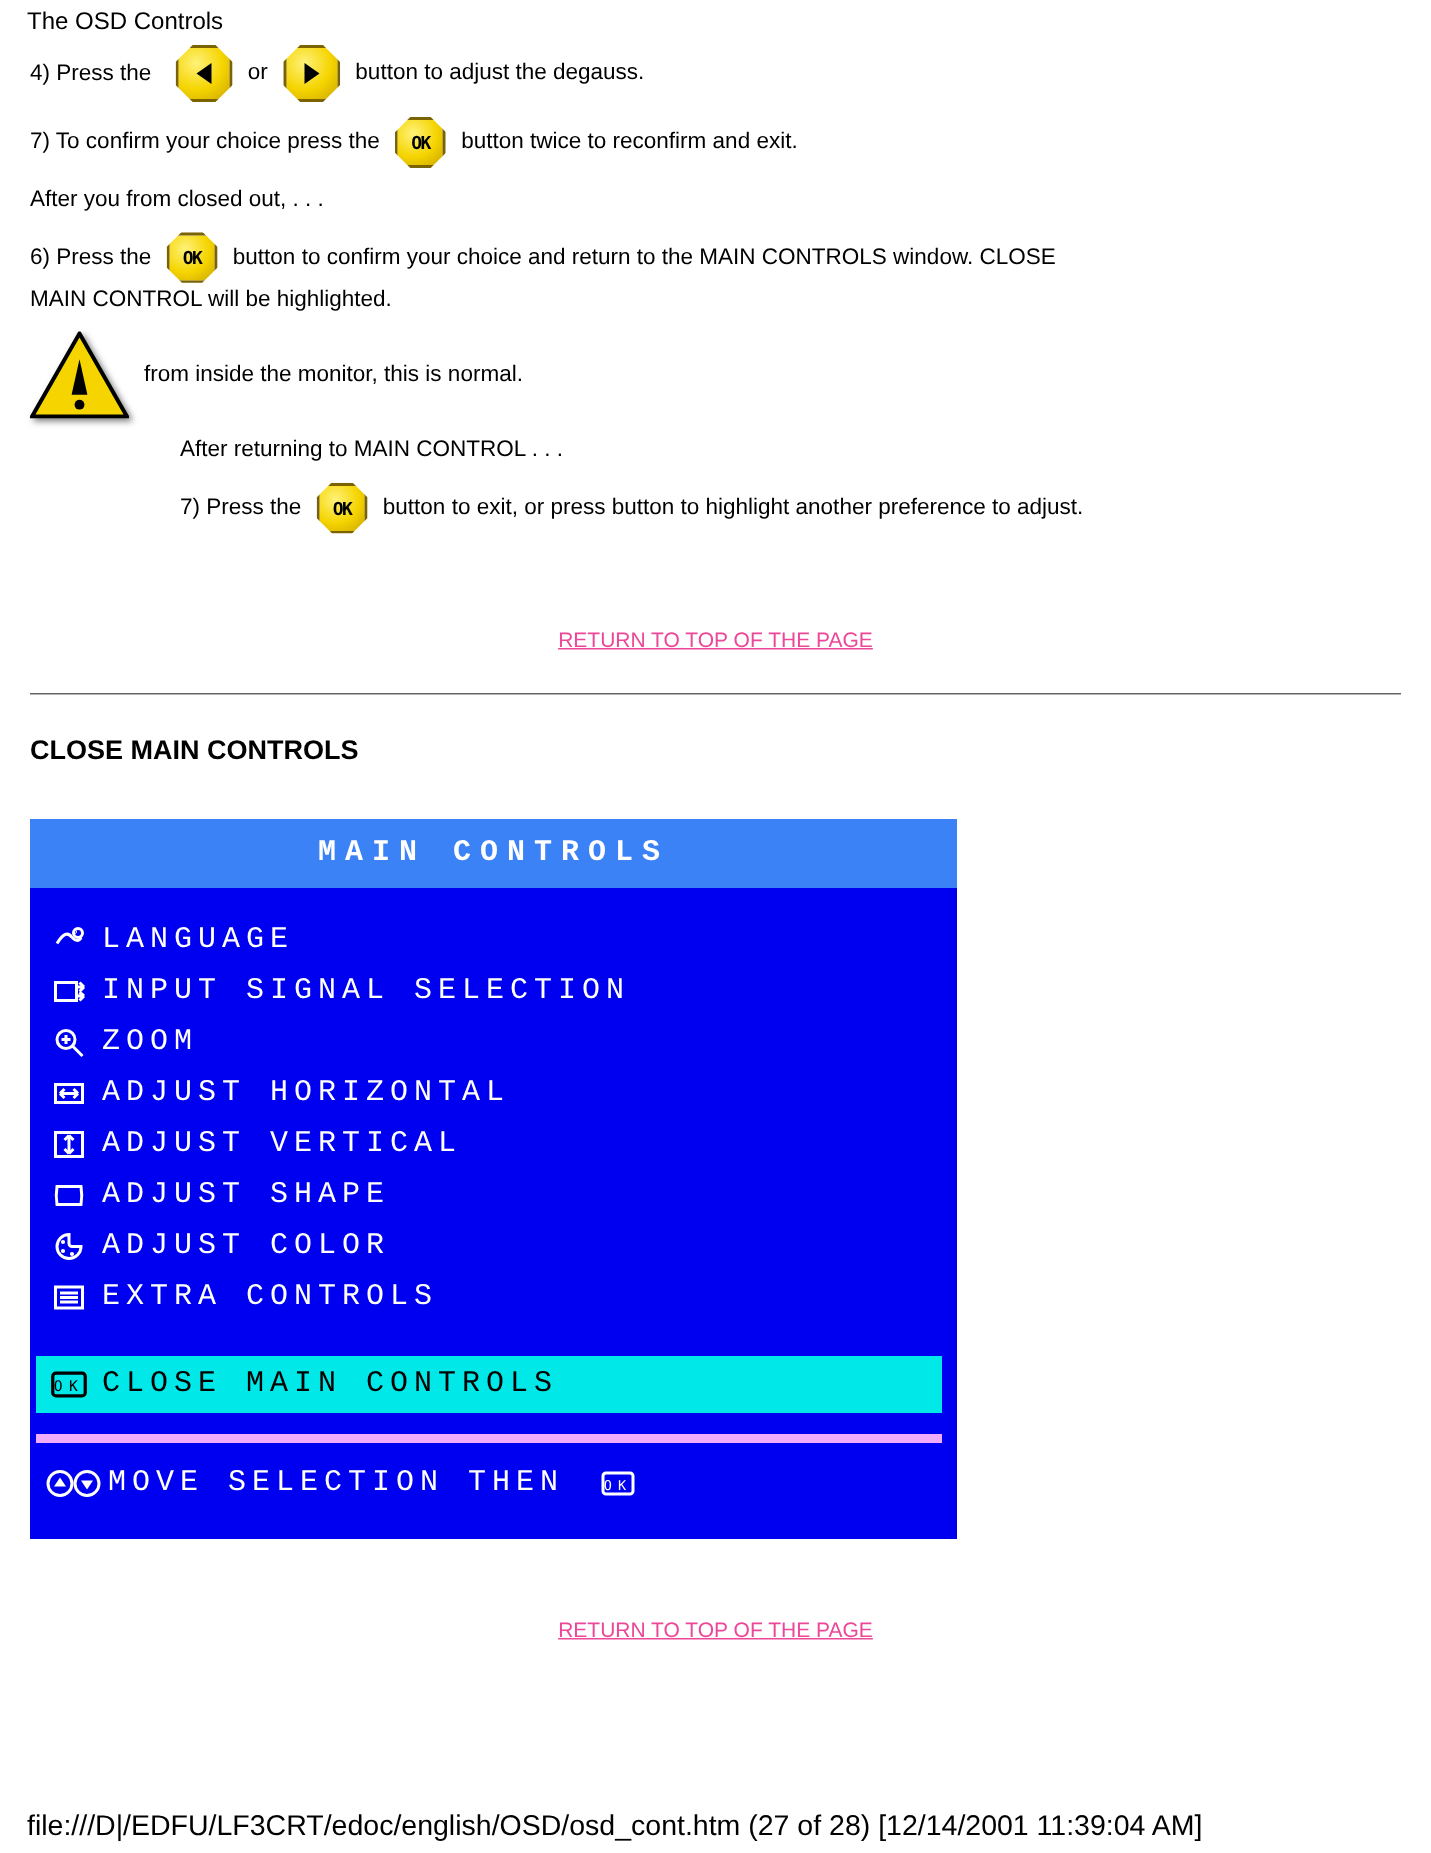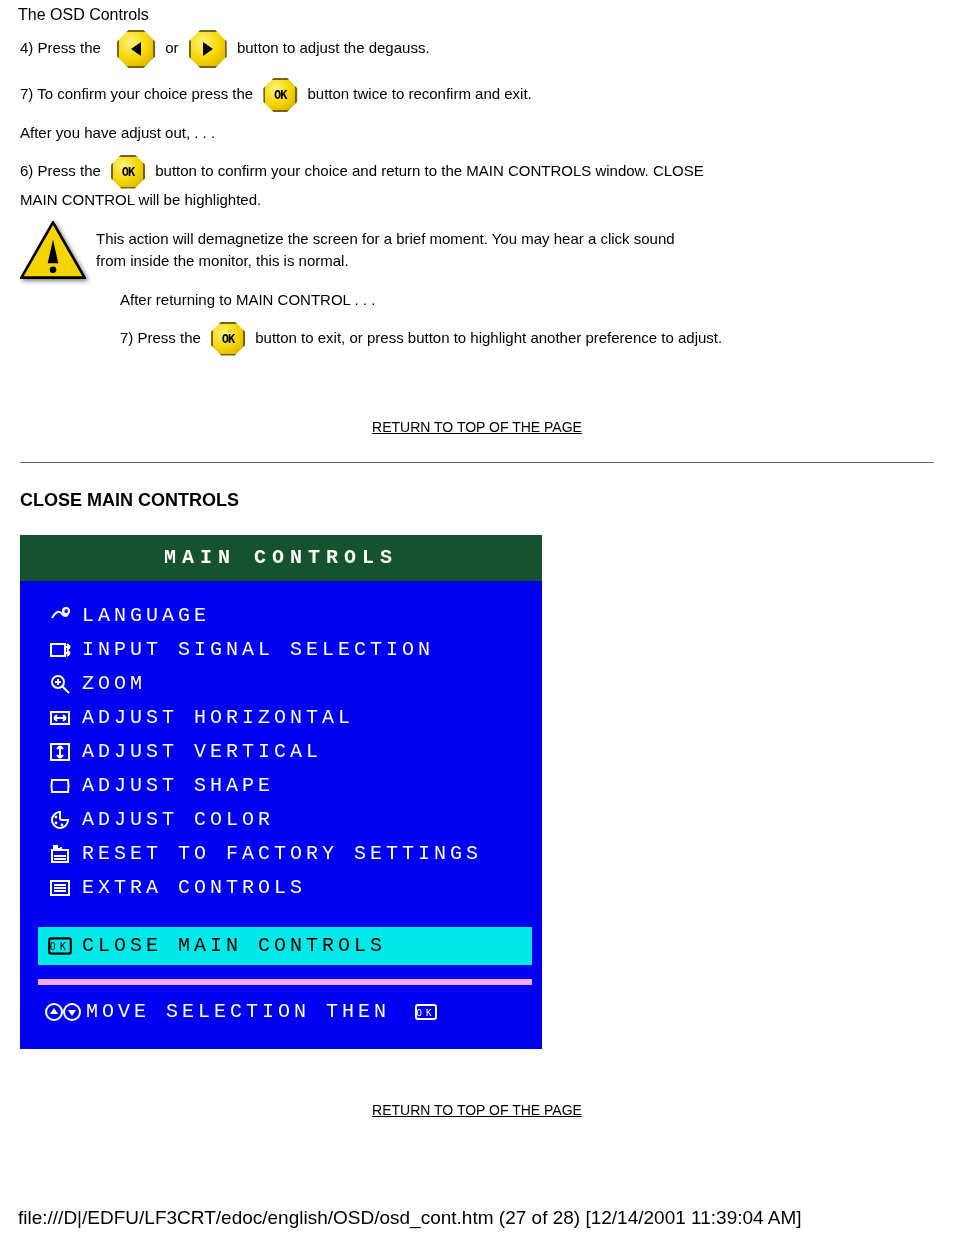--- a/index.html
+++ b/index.html
@@ -1,43 +1,43 @@
 <!DOCTYPE html>
 <html><head>
 <meta charset="utf-8">
 <style>
   html,body{margin:0;padding:0;background:#fff;font-family:Arial,Helvetica,sans-serif;color:#000;}
   .page{width:954px;margin:0 auto;position:relative;padding:20px 0 80px 0;}
   .content{padding:0 20px 0 20px;}
   .flow{font-size:15px;line-height:1.5;}
   .footer-path{position:fixed;left:18px;bottom:6px;font-size:19px;color:#000;}
   .header-title{position:fixed;top:6px;left:18px;font-size:16px;color:#000;}
-  .link-top{color:#000000;text-decoration:underline;font-size:14px;}
+  .link-top{color:#ec4899;text-decoration:underline;font-size:14px;}
   .center{text-align:center;}
   hr.sep{border:none;border-top:1px solid #666;margin:24px 0;}
   h3.section{font-size:18px;font-weight:bold;margin:20px 0 14px 0;}
   
   .octa{display:inline-block;vertical-align:middle;width:34px;height:34px;background:radial-gradient(circle at 35% 30%,#fff27a 0%,#f5d400 55%,#cca800 100%);border:2px solid #7a6300;clip-path:polygon(30% 0%,70% 0%,100% 30%,100% 70%,70% 100%,30% 100%,0% 70%,0% 30%);position:relative;box-shadow:2px 2px 3px rgba(0,0,0,.4);}
   .octa-sm{width:30px;height:30px;}
   .octa .tri-l,.octa .tri-r{position:absolute;top:50%;left:50%;transform:translate(-50%,-50%);width:0;height:0;}
   .octa .tri-l{border-right:10px solid #000;border-top:7px solid transparent;border-bottom:7px solid transparent;}
   .octa .tri-r{border-left:10px solid #000;border-top:7px solid transparent;border-bottom:7px solid transparent;}
   .octa .ok-txt{position:absolute;top:50%;left:50%;transform:translate(-50%,-50%);font:bold 12px/1 monospace;color:#000;letter-spacing:-1px;}
   
   .warn-tri{display:inline-block;vertical-align:middle;width:66px;height:58px;position:relative;filter:drop-shadow(2px 2px 2px rgba(0,0,0,.5));}
   .warn-tri svg{width:100%;height:100%;}
   .step{display:flex;align-items:flex-start;margin:10px 0;}
   .step .txt{flex:1;}
   .step .num{white-space:nowrap;margin-right:6px;}
   .inline-ico{display:inline-block;vertical-align:middle;margin:0 6px;}
   .after-icon{margin-left:10px;}
   
-  .osd{width:522px;background:#14532d;margin:21px 0 30px 0;font-family:"Courier New",monospace;}
+  .osd{width:618px;background:#3b82f6;margin:32px 0 30px 0;font-family:"Courier New",monospace;}
   .osd-title{color:#fff;font-weight:bold;letter-spacing:6px;text-align:center;padding:8px 0;font-size:20px;}
-  .osd-body{background:#0000f0;padding:18px 10px 10px 18px;text-align:center;}
+  .osd-body{background:#0000f0;padding:18px 10px 10px 4px;text-align:center;}
   .osd-row{display:flex;align-items:center;color:#fff;font-size:20px;letter-spacing:4px;padding:2px 0;}
   .osd-row.highlight{background:#00e8e8;color:#000;margin-top:22px;padding:4px 0;}
   .osd-ico{width:44px;display:flex;justify-content:center;}
   .osd-foot{border-top:6px solid #f0abfc;margin-top:14px;display:flex;align-items:center;color:#fff;font-size:20px;letter-spacing:4px;padding:12px 4px;}
   .osd svg{stroke:#fff;fill:none;stroke-width:2;}
   .osd .highlight svg{stroke:#000;}
   .osd-label{white-space:nowrap;}
 </style>
 </head>
 <body>
@@ -58,41 +58,40 @@
     </div>
 
     <div class="step">
       <div class="txt">
         <span>7) To confirm your choice press the </span>
         <span class="inline-ico octa octa-sm"><span class="ok-txt">OK</span></span>
         <span> button twice to reconfirm and exit.</span>
       </div>
     </div>
 
-    <div style="margin:8px 0 6px 0;">After you have adjust out, . . .</div>
+    <div style="margin:8px 0 6px 0;">After you from closed out, . . .</div>
 
     <div class="step">
       <div class="txt">
         <span>6) Press the </span>
         <span class="inline-ico octa octa-sm"><span class="ok-txt">OK</span></span>
         <span> button to confirm your choice and return to the MAIN CONTROLS window. CLOSE</span>
         <div>MAIN CONTROL will be highlighted.</div>
       </div>
     </div>
 
     <div class="step" style="align-items:center;">
       <span class="warn-tri">
         <svg viewBox="0 0 100 88">
           <polygon points="50,2 98,86 2,86" fill="#f5d400" stroke="#000" stroke-width="4"></polygon>
           <path d="M50 28 L42 64 L58 64 Z" fill="#000"></path>
           <circle cx="50" cy="74" r="5" fill="#000"></circle>
         </svg>
       </span>
       <div class="txt after-icon">
-        <div>This action will demagnetize the screen for a brief moment. You may hear a click sound</div>
         <div>from inside the monitor, this is normal.</div>
       </div>
     </div>
 
     <div style="margin:10px 0 4px 100px;">After returning to MAIN CONTROL . . .</div>
     <div class="step" style="margin-left:100px;">
       <div class="txt">
         <span>7) Press the </span>
         <span class="inline-ico octa octa-sm"><span class="ok-txt">OK</span></span>
         <span> button to exit, or press button to highlight another preference to adjust.</span>
@@ -172,29 +171,20 @@
             <div class="osd-row">
               <span class="osd-ico">
                 <svg viewBox="0 0 24 24" width="28" height="24">
                   <path d="M12 4 A8 8 0 1 0 20 12 L14 12 A2 2 0 0 1 12 10 Z"></path>
                   <circle cx="8" cy="9" r="1.4" fill="#fff" stroke="none"></circle>
                   <circle cx="8" cy="15" r="1.4" fill="#fff" stroke="none"></circle>
                   <circle cx="14" cy="17" r="1.4" fill="#fff" stroke="none"></circle>
                 </svg>
               </span>
               <span class="osd-label">ADJUST COLOR</span>
-            </div>
-            <div class="osd-row">
-              <span class="osd-ico">
-                <svg viewBox="0 0 24 24" width="28" height="24">
-                  <rect x="4" y="8" width="16" height="12"></rect>
-                  <path d="M6 8 L6 4 L10 4 M6 14 L18 14 M6 17 L18 17 M7 4 L7 8 M9 5 L9 8 M11 6 L11 8 M13 5 L13 8"></path>
-                </svg>
-              </span>
-              <span class="osd-label">RESET TO FACTORY SETTINGS</span>
             </div>
             <div class="osd-row">
               <span class="osd-ico">
                 <svg viewBox="0 0 24 24" width="28" height="24">
                   <rect x="3" y="5" width="18" height="14"></rect>
                   <line x1="6" y1="9" x2="18" y2="9"></line>
                   <line x1="6" y1="12" x2="18" y2="12"></line>
                   <line x1="6" y1="15" x2="18" y2="15"></line>
                 </svg>
               </span>

